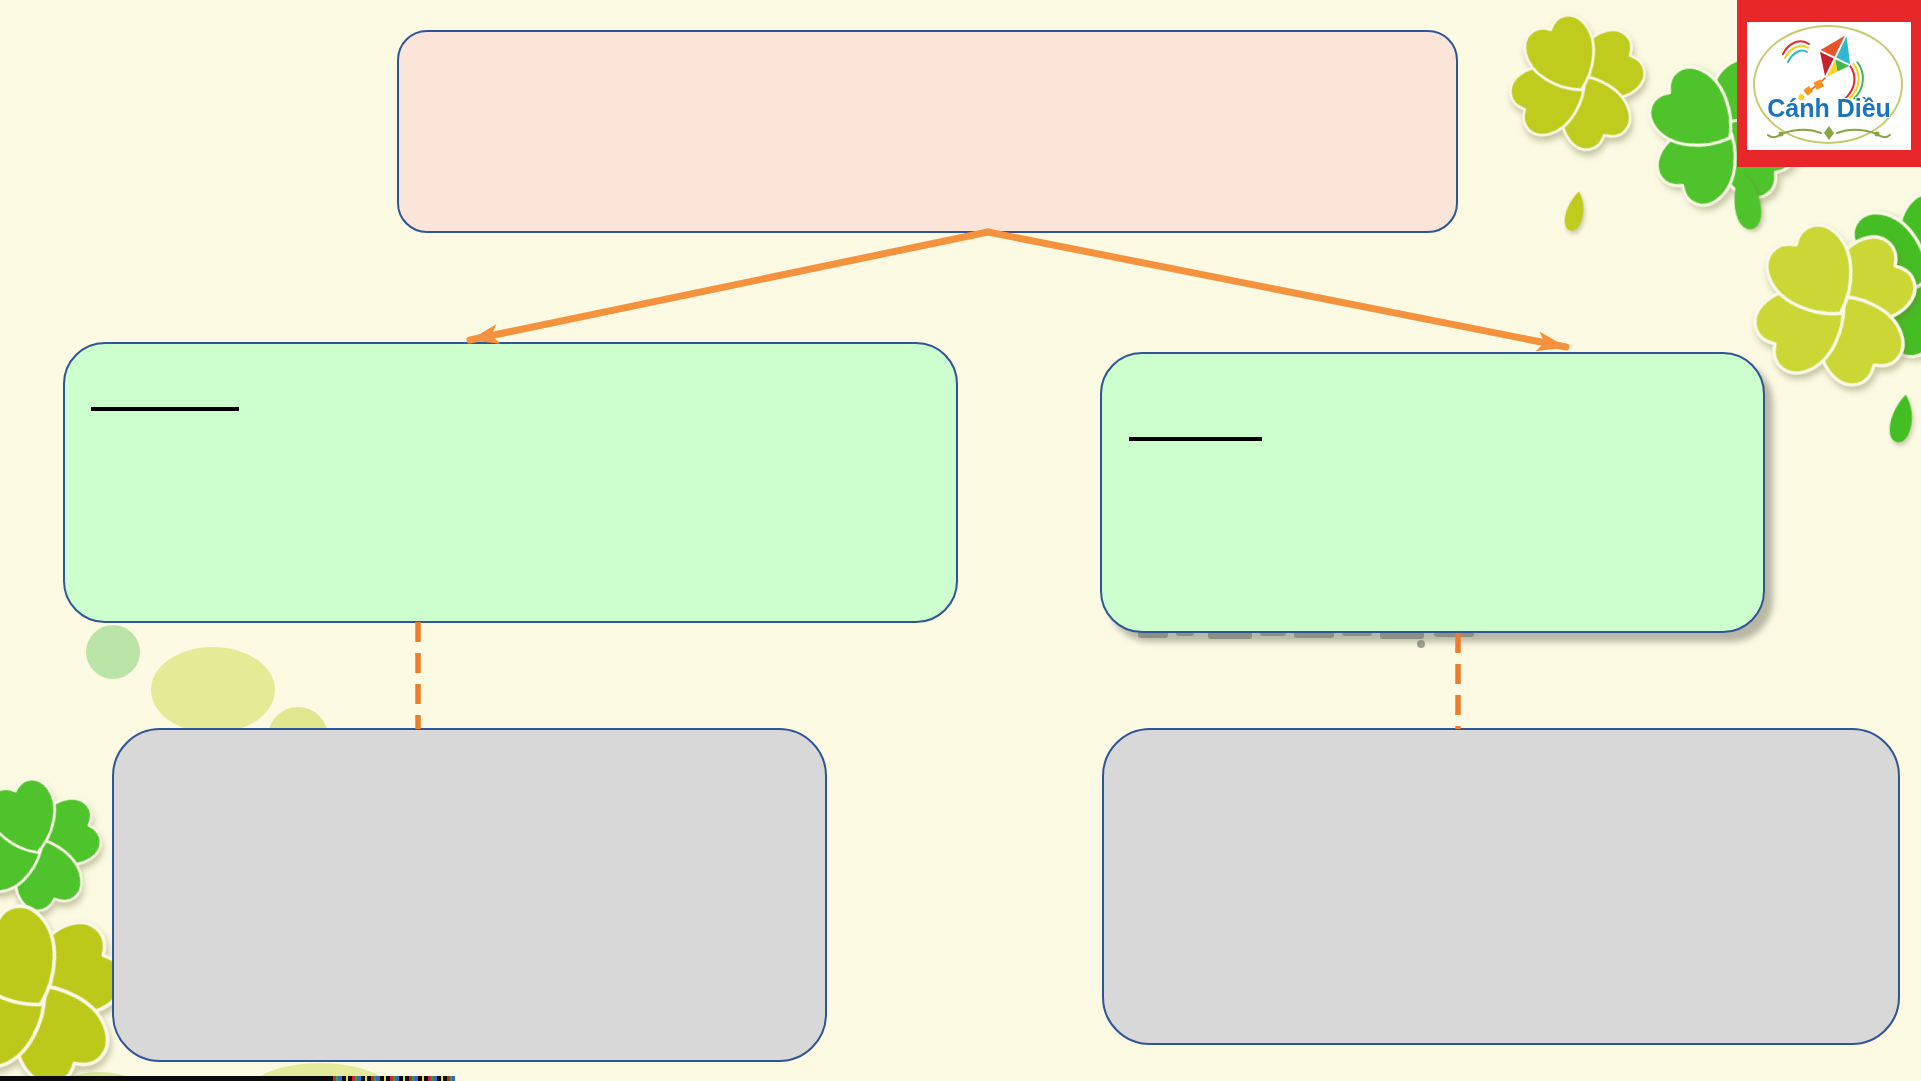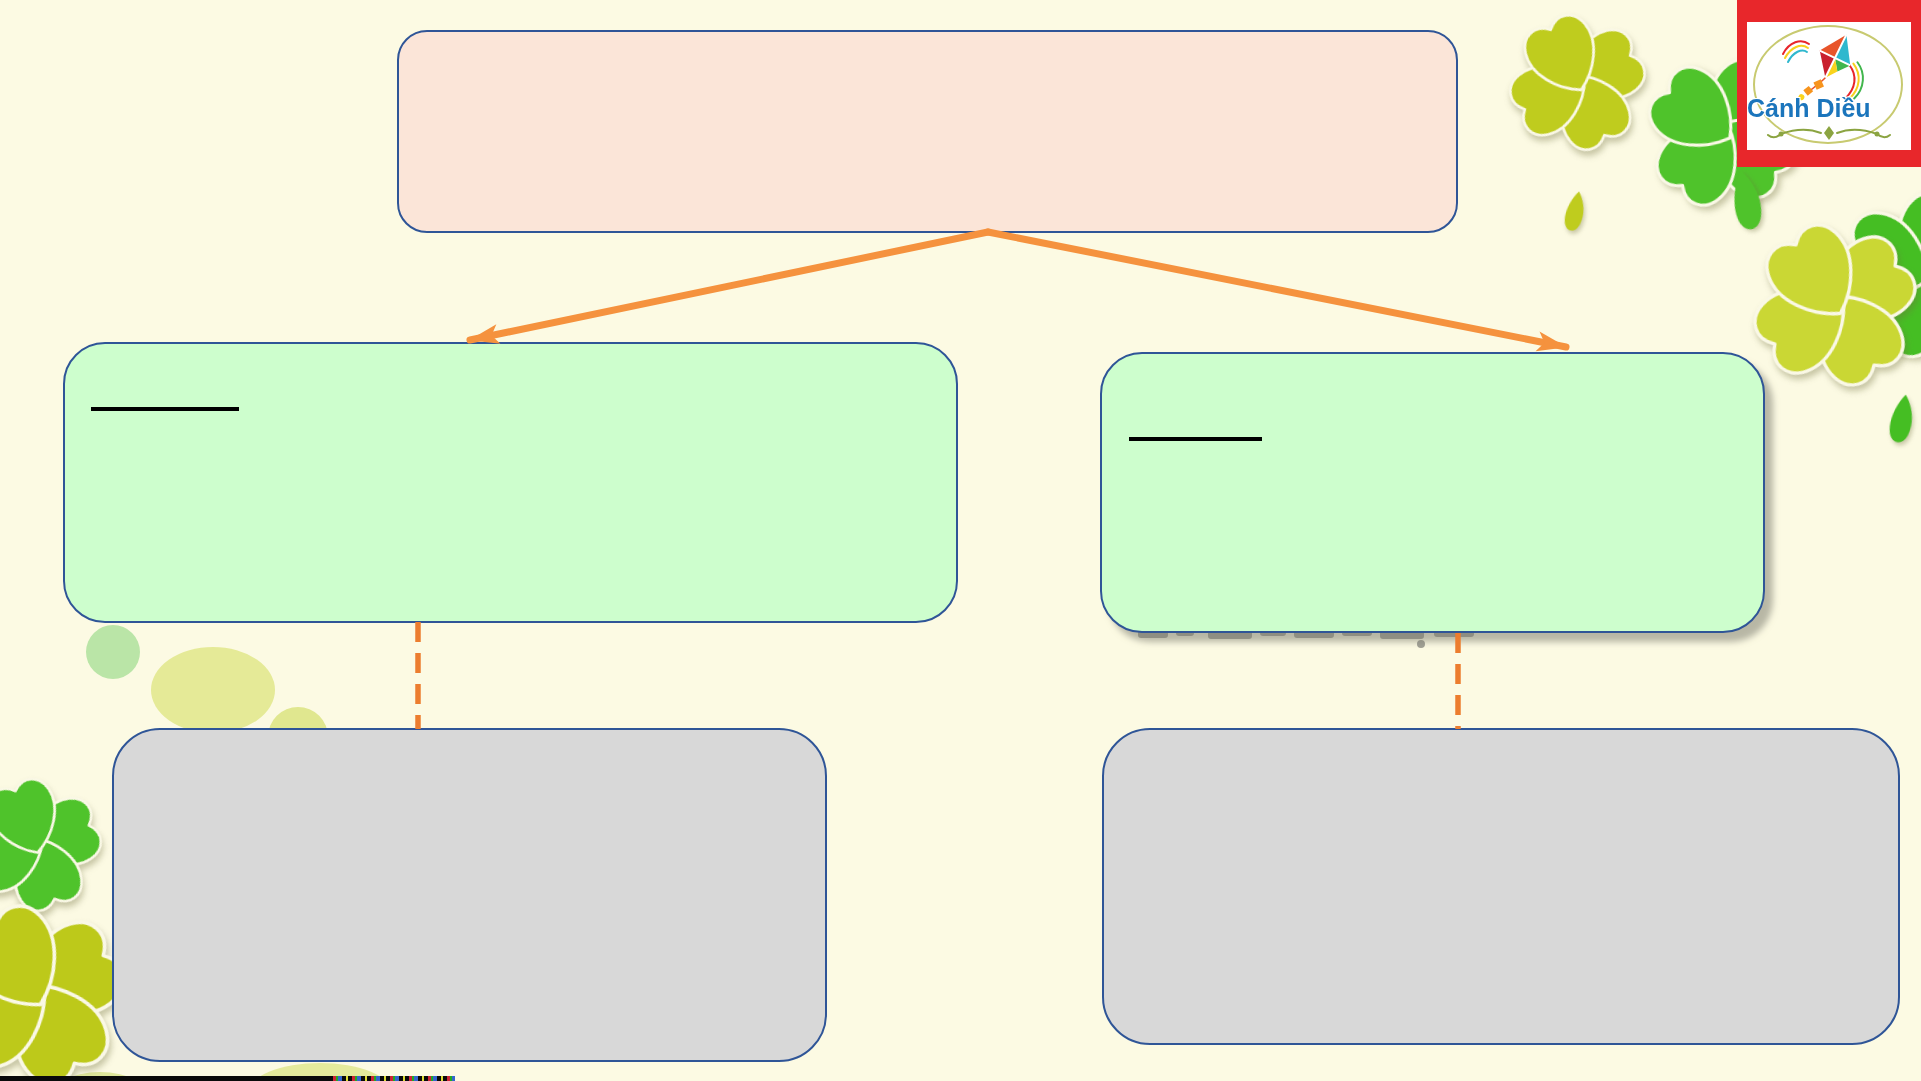--- a/index.html
+++ b/index.html
@@ -32,21 +32,21 @@
   .bottom-strip{position:absolute;left:0;top:1076px;width:455px;height:5px;background:#0A0A0A;}
   .bottom-strip .specks{
     position:absolute;left:333px;top:0;width:122px;height:5px;
     background:repeating-linear-gradient(90deg,#c23 0 3px,#2a2 3px 5px,#36c 5px 9px,#0A0A0A 9px 13px,#dd3 13px 15px,#0A0A0A 15px 19px);
   }
   
   .logo{position:absolute;left:1737px;top:0;width:184px;height:167px;background:#E8272B;}
   .logo-inner{position:absolute;left:10px;top:22px;width:164px;height:128px;background:#fff;}
   .logo-ellipse{position:absolute;left:6px;top:3px;width:150px;height:119px;border:2px solid #C8CA70;border-radius:50%;box-sizing:border-box;}
   .logo-text{
-    position:absolute;left:0;top:72px;width:164px;
+    position:absolute;left:0;top:72px;width:164px;text-align:center;
     font-size:25px;font-weight:bold;color:#1B75BC;letter-spacing:0;
     text-shadow:-1px -1px 0 #fff,1px -1px 0 #fff,-1px 1px 0 #fff,1px 1px 0 #fff;
   }
 </style>
 </head>
 <body>
 
 <div class="stage">
 
   <svg width="0" height="0" style="position:absolute">

